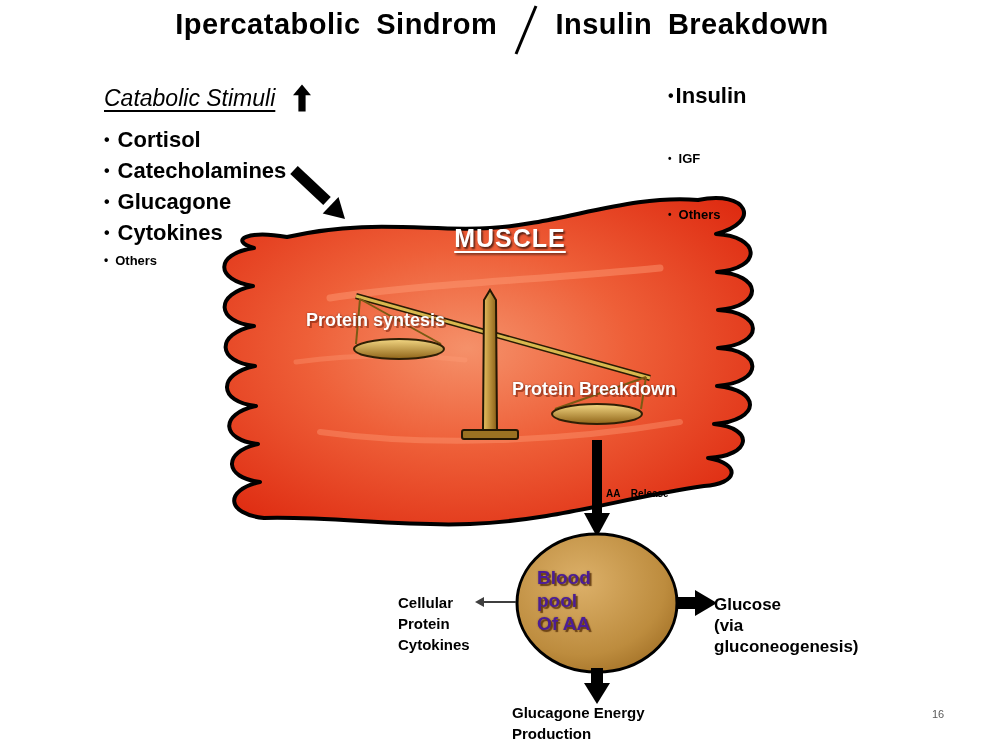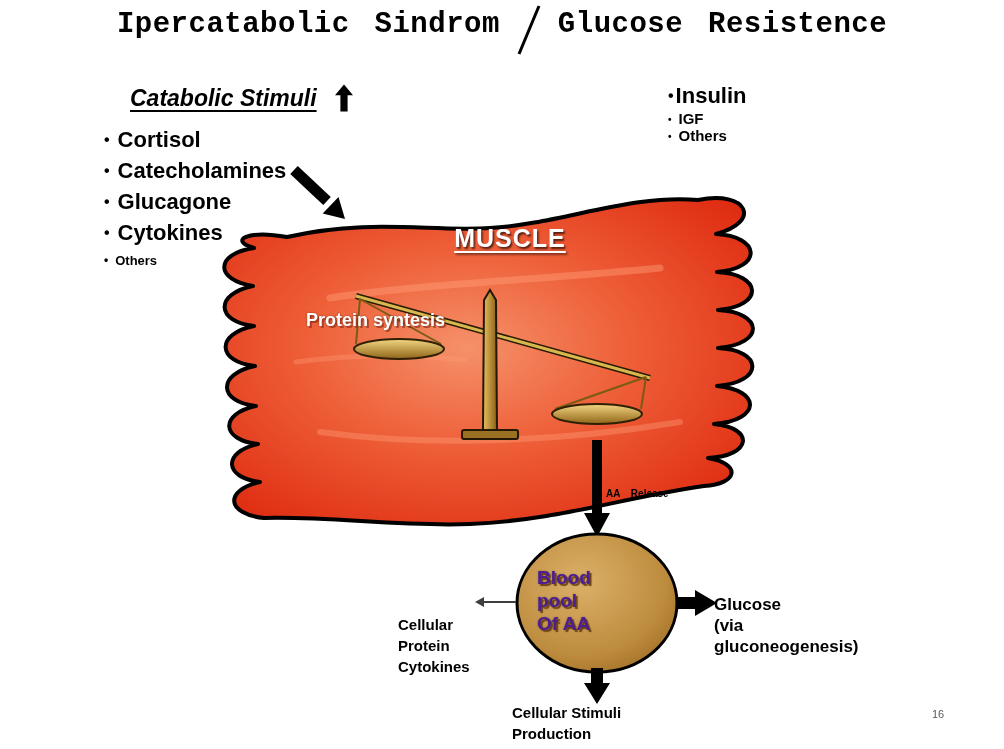--- a/index.html
+++ b/index.html
@@ -6,35 +6,34 @@
   .slide {
     position:relative; width:1004px; height:749px; background:#ffffff;
     font-family:"Liberation Sans", sans-serif; color:#000; overflow:hidden;
   }
   
   .title {
     position:absolute; top:8px; left:0; right:0;
     display:flex; justify-content:center; align-items:flex-start; gap:16px;
     font-size:29px; font-weight:bold; letter-spacing:.5px; word-spacing:7px;
     z-index:2;
-    font-family:Liberation Mono, monospace;
   }
   .slash-svg { width:26px; height:52px; margin-top:-4px; }
   
   .section { position:absolute; z-index:2; }
   .catabolic { left:104px; top:84px; }
   .anabolic  { left:668px; top:72px; }
   .sec-head { display:flex; align-items:center; gap:18px;
-              font-style:italic; font-weight:bold; font-size:23px;margin-left:26px; }
+              font-style:italic; font-weight:normal; font-size:23px; }
   .head-text { text-decoration:underline; text-underline-offset:4px; }
   .arrow-icon { width:18px; height:28px; flex:0 0 auto; }
   .stimuli-list { list-style:none; margin:12px 0 0 0; padding:0; font-weight:bold; }
   .big-item   { font-size:22px; line-height:31px; }
   .small-item { font-size:13px; line-height:24px; }
-  .tiny-item  { font-size:15px; line-height:16px; }
+  .tiny-item  { font-size:13px; line-height:16px;margin-top:40px; }
   .big-item::before   { content:"•"; font-size:16px; margin-right:8px; vertical-align:2px; }
   .small-item::before { content:"•"; font-size:12px; margin-right:7px; vertical-align:1px; }
   .tiny-item::before  { content:"•"; font-size:10px; margin-right:7px; vertical-align:1px; }
   .anabolic .big-item::before { margin-right:2px; }
   .anabolic .stimuli-list { margin-top:8px; }
   
   .diagram { position:absolute; left:0; top:0; z-index:1; }
   
   .lbl { position:absolute; font-weight:bold; z-index:3; }
   .muscle-label {
@@ -49,36 +48,36 @@
   .protein-bd {
     left:512px; top:379px; color:#fff; font-size:18px;
     text-shadow:2px 2px 0 rgba(140,45,20,.65), 0 0 2px rgba(0,0,0,.45);
   }
   .aa-release { left:606px; top:488px; font-size:10px; word-spacing:8px; }
   .blood-pool {
     left:537px; top:566px; width:120px; text-align:left; color:#4c1d95;
     font-size:19px; line-height:23px;
     text-shadow:2px 2px 1px rgba(90,50,10,.85), 0 0 2px rgba(0,0,0,.3);
   }
-  .cell-protein { left:398px; top:614px; font-size:15px; line-height:21px; }
+  .cell-protein { left:398px; top:592px; font-size:15px; line-height:21px; }
   .glucose      { left:714px; top:594px; font-size:17px; line-height:21px; }
   .energy       { left:512px; top:702px; font-size:15px; line-height:21px; }
   .page-num { left:932px; top:708px; font-size:11px; color:#595959; font-weight:normal; }
 </style>
 </head>
 <body>
 
 <div class="slide">
 
   <div class="title">
     <span>Ipercatabolic Sindrom</span>
     <svg class="slash-svg" viewBox="0 0 26 52">
       <line x1="23" y1="2" x2="3" y2="50" stroke="#000" stroke-width="3"></line>
     </svg>
-    <span>Glucose Resistence</span>
+    <span>Insulin Breakdown</span>
   </div>
 
   <div class="section catabolic">
     <div class="sec-head">
       <span class="head-text">Catabolic Stimuli</span>
       <svg class="arrow-icon" viewBox="0 0 20 30">
         <polygon points="10,0 20,12 14,12 14,30 6,30 6,12 0,12" fill="#000"></polygon>
       </svg>
     </div>
     <ul class="stimuli-list">
@@ -185,20 +184,21 @@
     </g>
 
     <g>
       <line x1="597" y1="668" x2="597" y2="685" stroke="#000" stroke-width="12"></line>
       <polygon points="597,704 584,683 610,683" fill="#000"></polygon>
     </g>
   </svg>
 
   <div class="lbl muscle-label">MUSCLE</div>
   <div class="lbl protein-syn">Protein syntesis</div>
+  <div class="lbl protein-bd">Protein Breakdown</div>
   <div class="lbl aa-release">AA Release</div>
 
   <div class="lbl blood-pool">
     <div>Blood</div>
     <div>pool</div>
     <div>Of AA</div>
   </div>
 
   <div class="lbl cell-protein">
     <div>Cellular</div>
@@ -206,19 +206,19 @@
     <div>Cytokines</div>
   </div>
 
   <div class="lbl glucose">
     <div>Glucose</div>
     <div>(via</div>
     <div>gluconeogenesis)</div>
   </div>
 
   <div class="lbl energy">
-    <div>Cellular Stimuli</div>
+    <div>Glucagone Energy</div>
     <div>Production</div>
   </div>
 
   <div class="lbl page-num">16</div>
 
 </div>
 
 </body></html>

